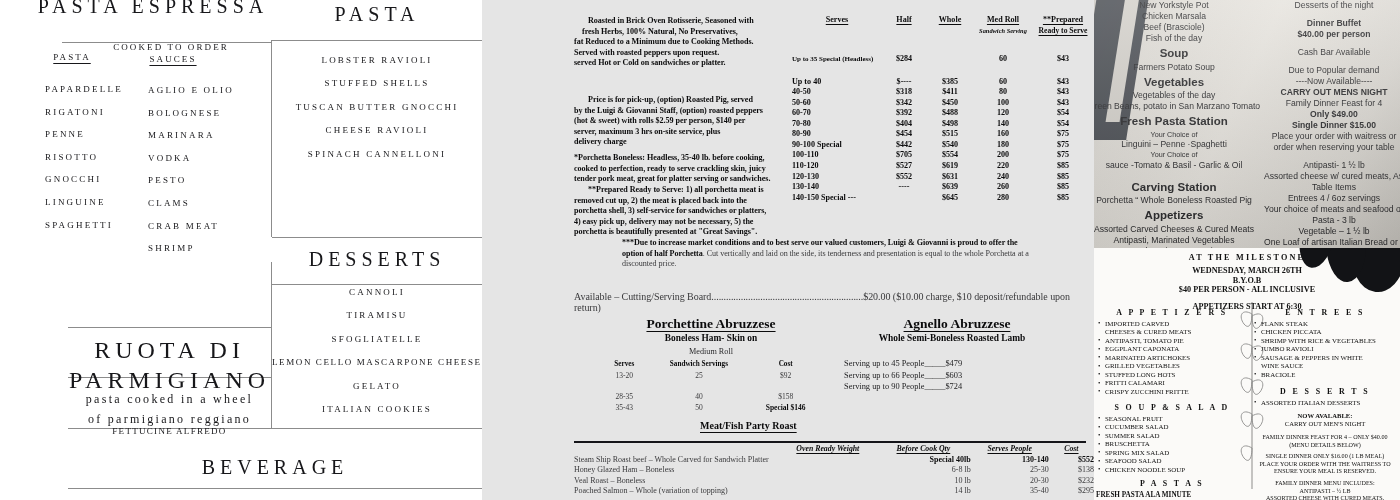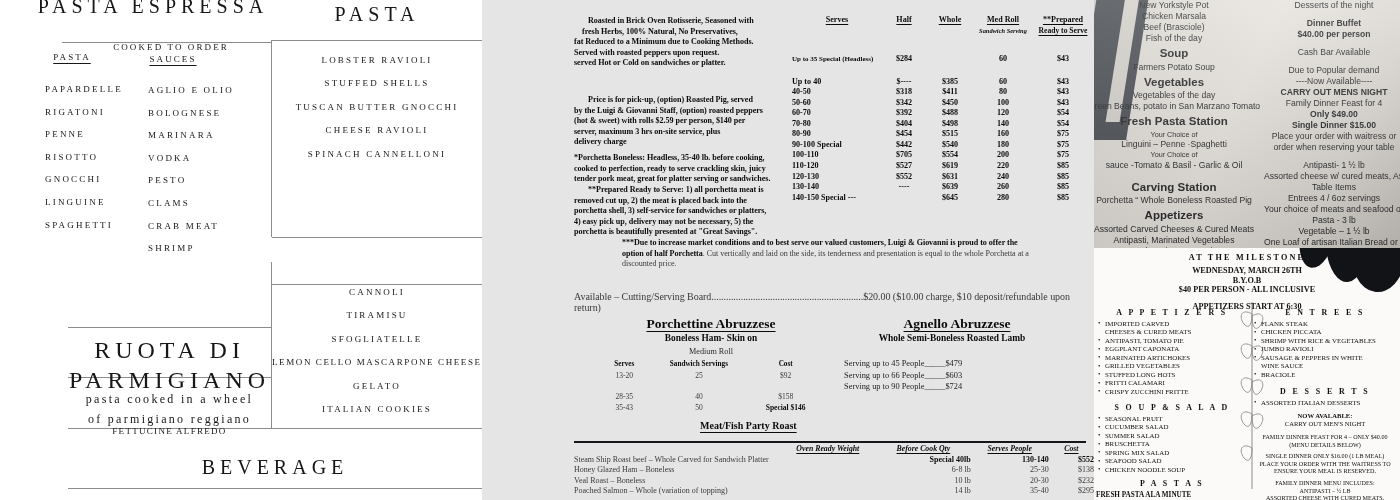--- a/index.html
+++ b/index.html
@@ -220,20 +220,23 @@
     <div style="position:absolute; left:272px; top:55px; width:210px;">
       <div class="pm-center-list" style="position:relative;">
         <div>LOBSTER RAVIOLI</div>
         <div>STUFFED SHELLS</div>
         <div>TUSCAN BUTTER GNOCCHI</div>
         <div>CHEESE RAVIOLI</div>
         <div>SPINACH CANNELLONI</div>
       </div>
     </div>
 
+    <div class="pm-sub" style="left:272px; top:247px; width:210px;">
+      <span>DESSERTS</span>
+    </div>
 
     <div style="position:absolute; left:272px; top:287px; width:210px;">
       <div class="pm-center-list" style="position:relative;">
         <div>CANNOLI</div>
         <div>TIRAMISU</div>
         <div>SFOGLIATELLE</div>
         <div style="letter-spacing:1.6px;">LEMON CELLO MASCARPONE CHEESECAKE</div>
         <div>GELATO</div>
         <div>ITALIAN COOKIES</div>
       </div>

